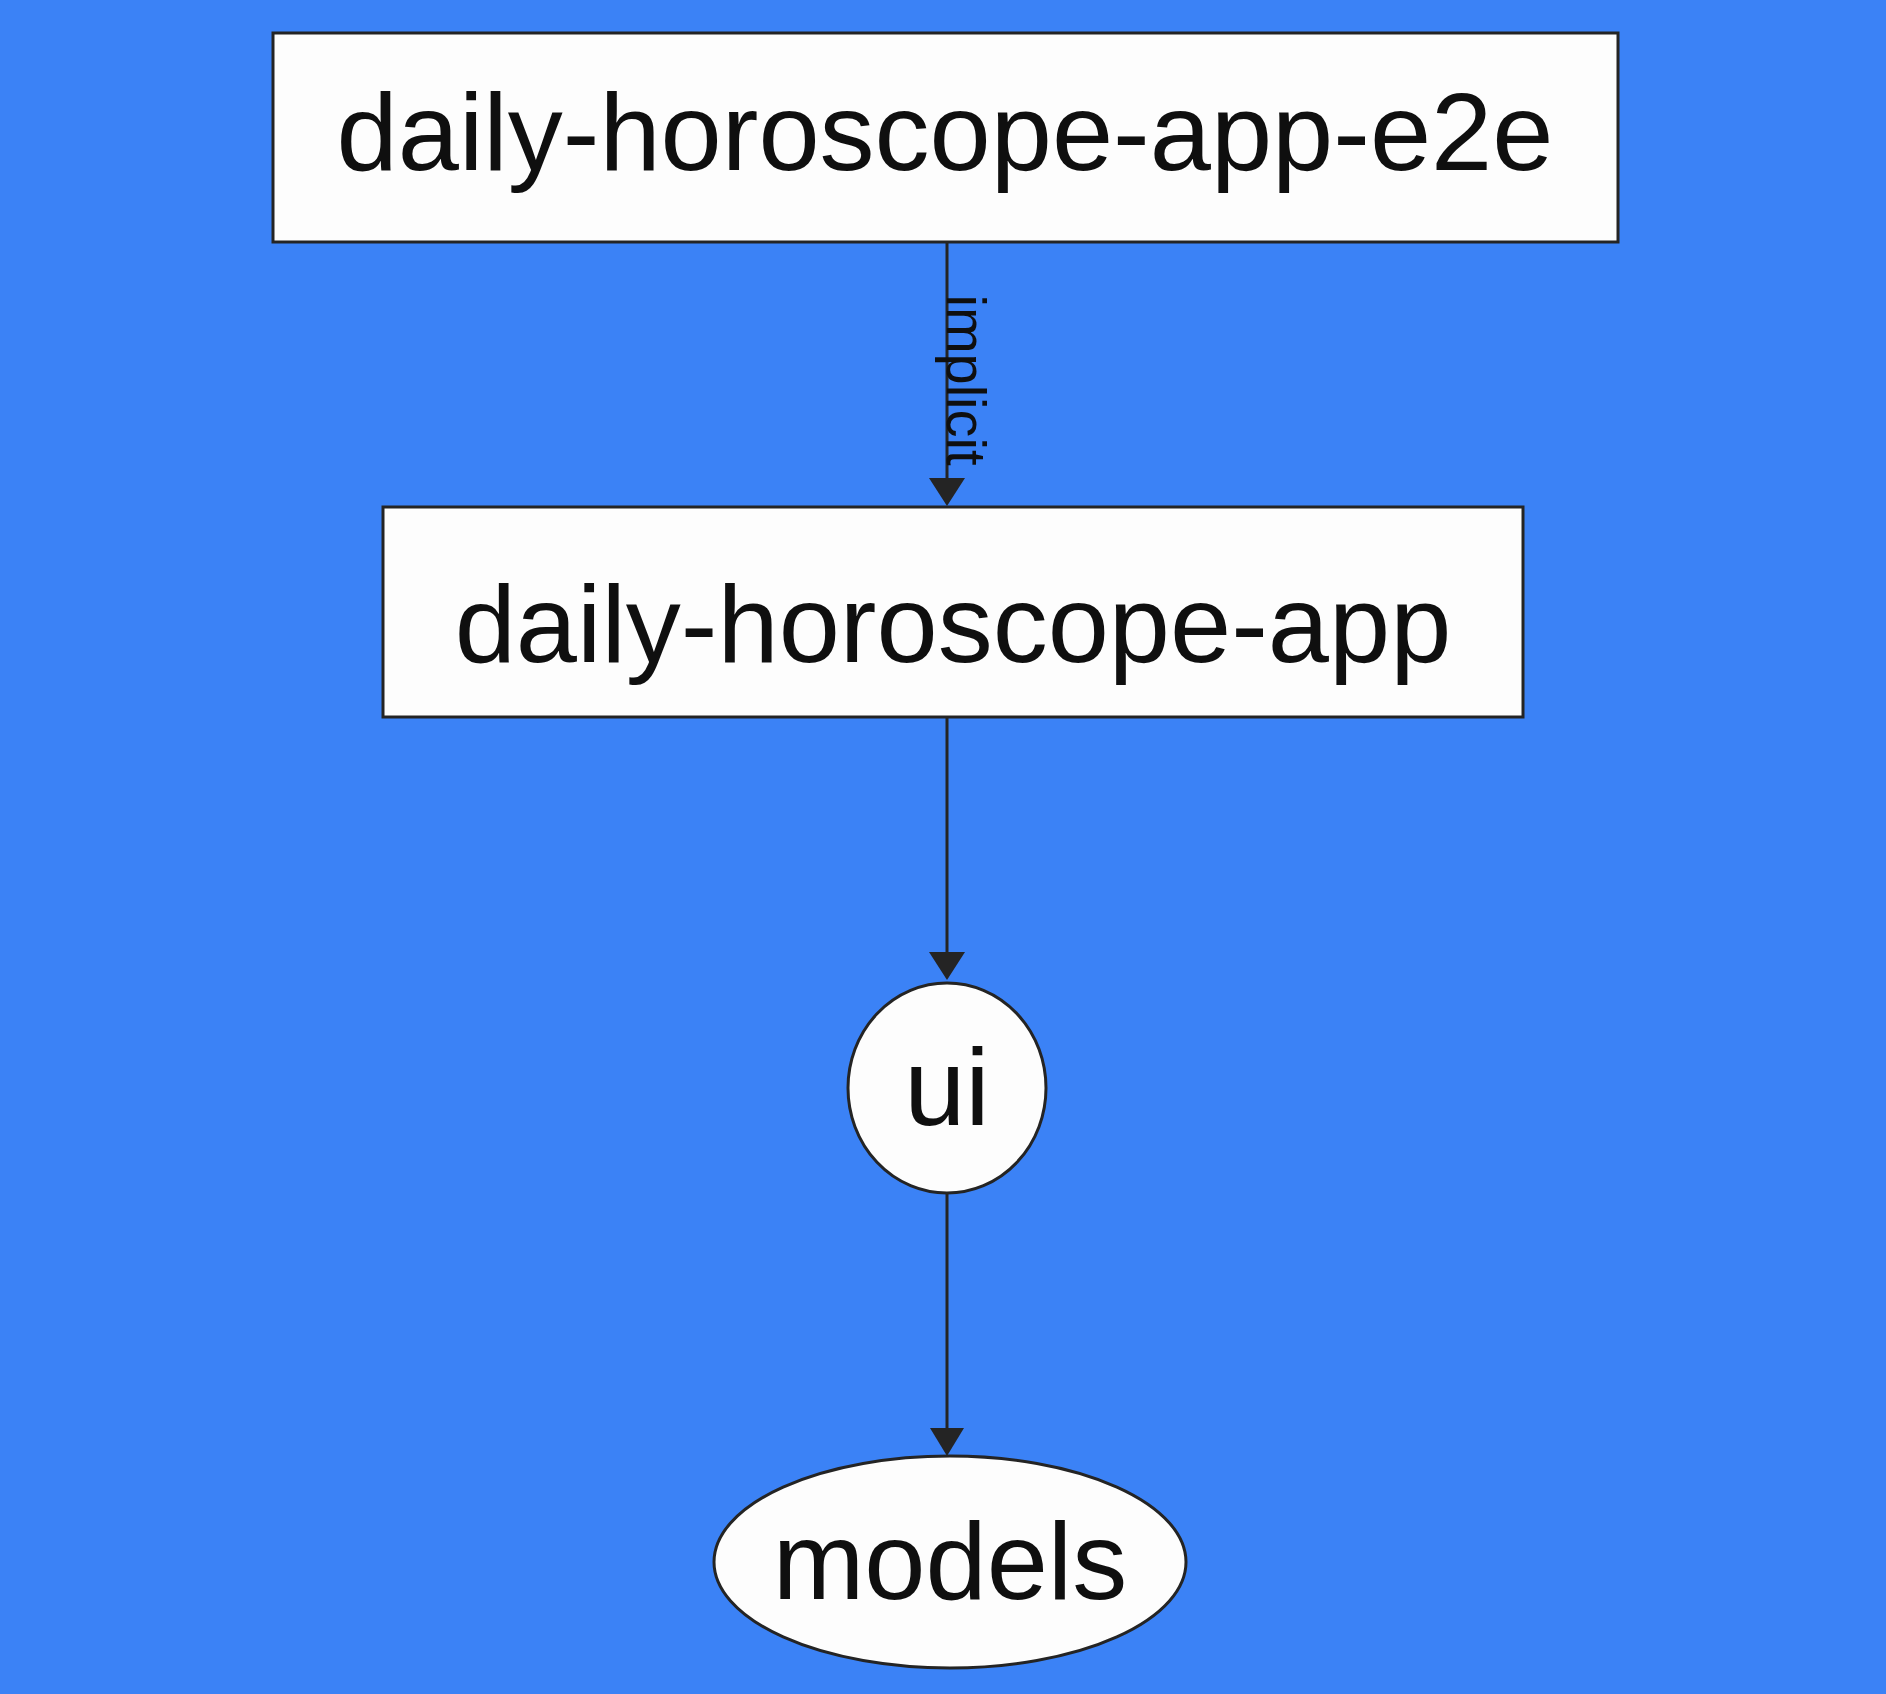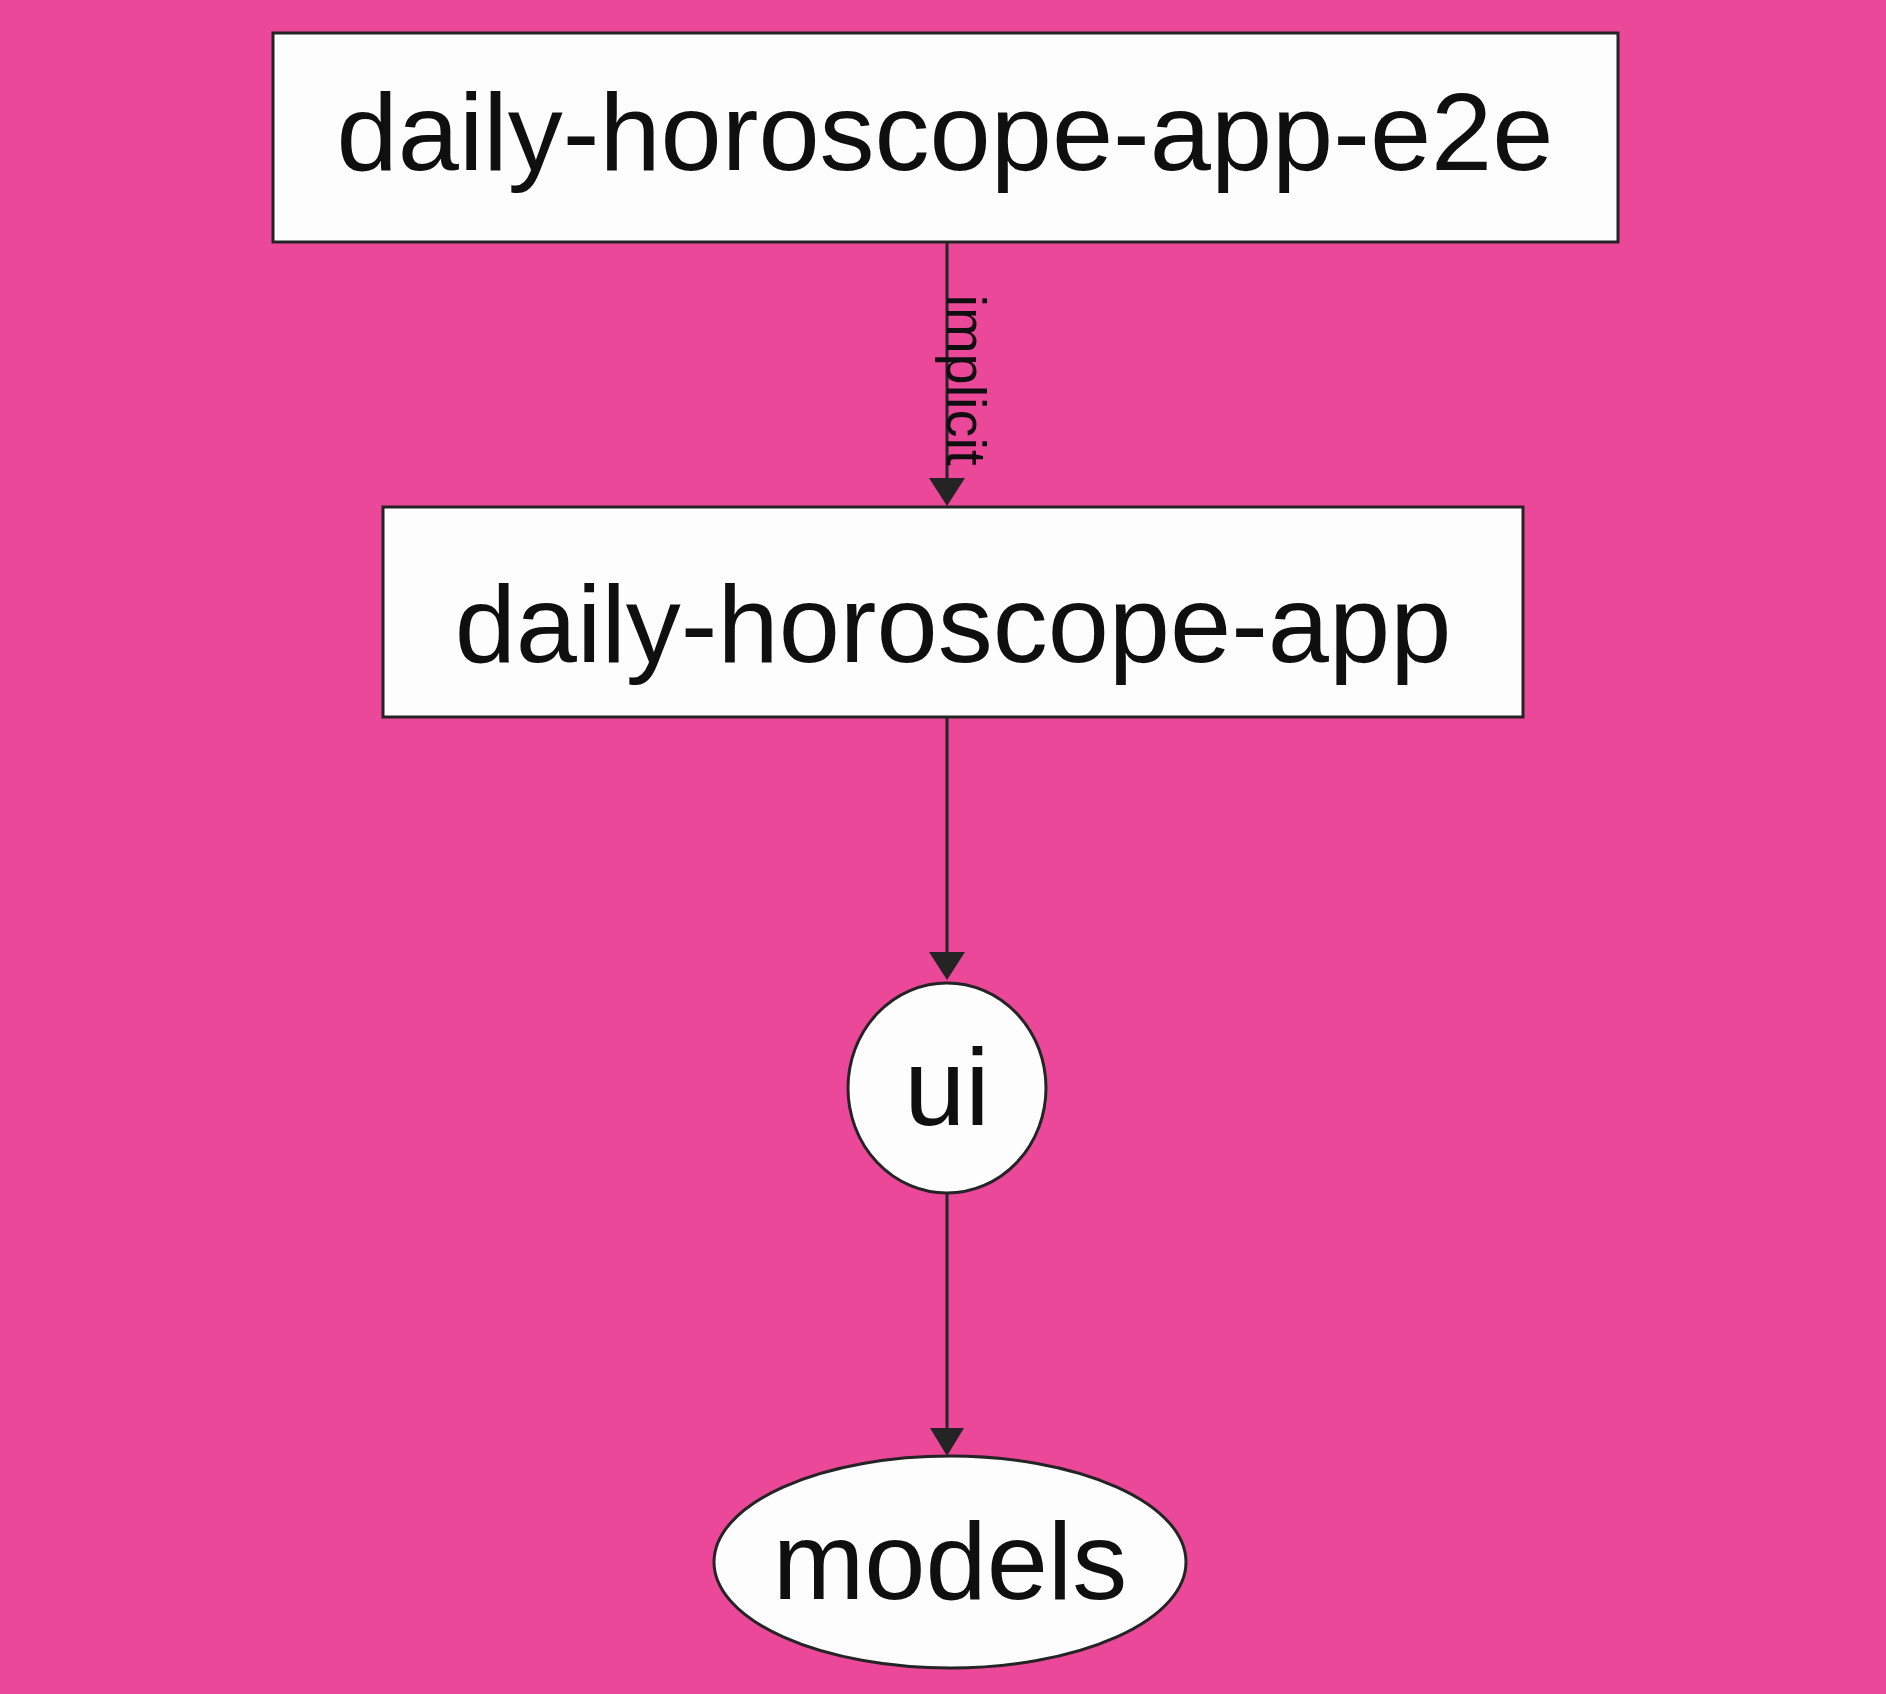--- a/index.html
+++ b/index.html
@@ -4,21 +4,21 @@
 <style>
   html, body {
     margin: 0;
     padding: 0;
     background: #fdfdfd;
   }
   .canvas {
     position: relative;
     width: 1886px;
     height: 1694px;
-    background: #ec4899;
+    background: #3b82f6;
     overflow: hidden;
   }
   svg {
     display: block;
   }
   .node-shape {
     fill: #fdfdfd;
     stroke: #242424;
     stroke-width: 3;
   }

